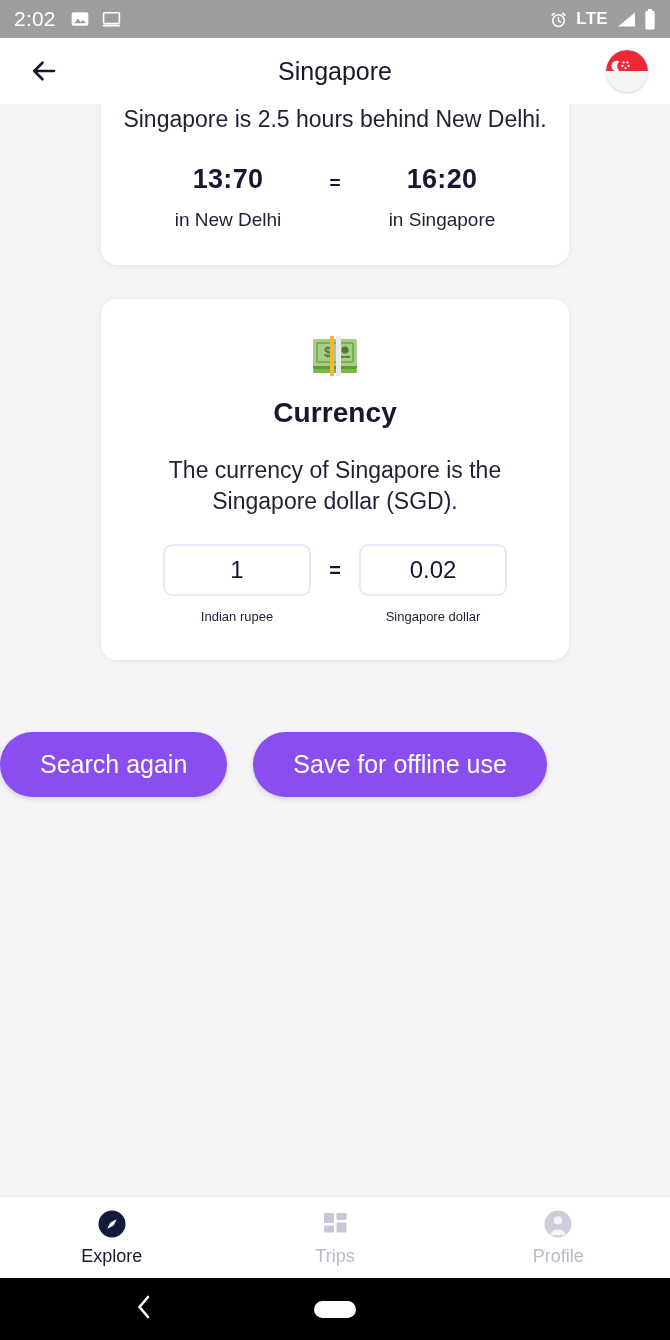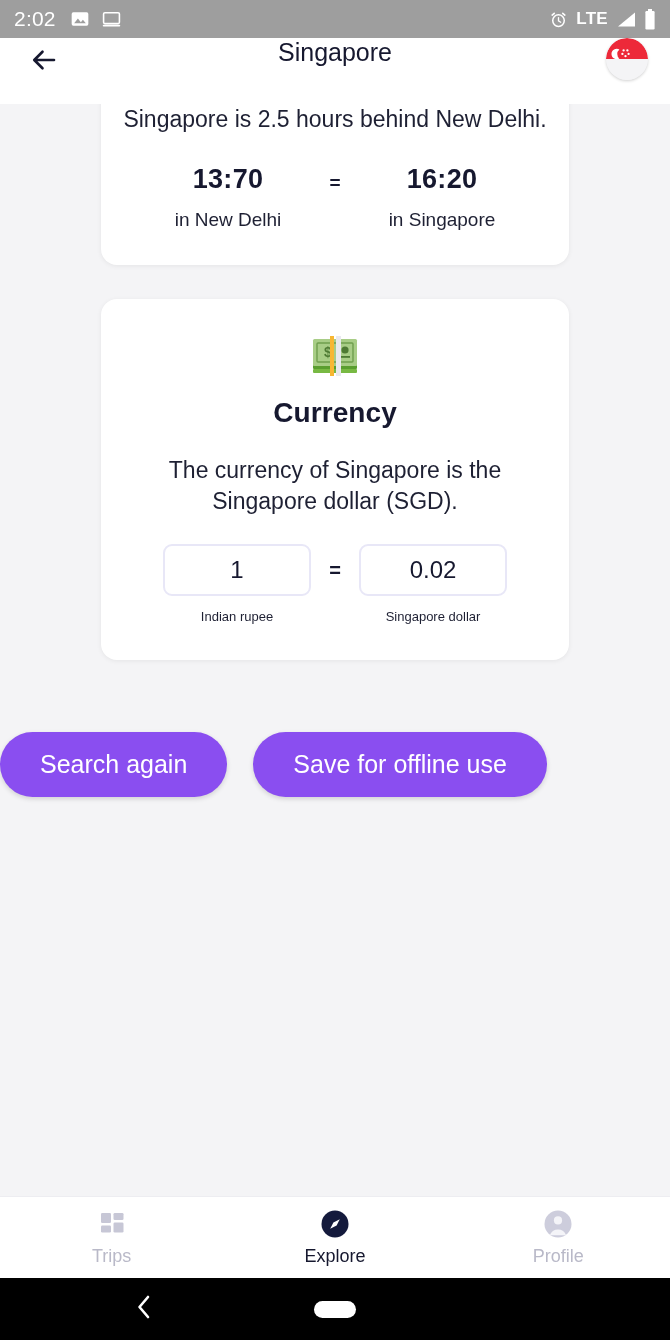--- a/index.html
+++ b/index.html
@@ -18,21 +18,21 @@
     color:#ffffff;
   }
   .status-clock { font-size:21px; letter-spacing:.2px; font-family:"Liberation Sans", sans-serif; }
   .status-left-icons { display:flex; align-items:center; gap:11px; margin-left:14px; }
   .status-right { margin-left:auto; display:flex; align-items:center; gap:8px; }
   .st-ico { display:block; }
 
   
   .app-bar {
     flex:0 0 66px; background:#ffffff; position:relative;
-    display:flex; padding:0 22px;
+    display:flex; align-items:center; padding:0 22px;
   }
   .back-arrow { width:44px; height:44px; display:flex; align-items:center; justify-content:center; cursor:pointer; }
   .app-title {
     position:absolute; left:0; right:0; text-align:center;
     font-size:25px; color:#16182f; font-weight:400; pointer-events:none;
   }
   .flag-badge {
     margin-left:auto; width:42px; height:42px; border-radius:50%;
     overflow:hidden; background:#f2f2f4; position:relative;
     box-shadow:0 1px 3px rgba(0,0,0,.18); cursor:pointer; flex:0 0 42px;
@@ -221,36 +221,36 @@
       </div>
     </div>
 
     <div class="actions">
       <button class="pill-btn">Search again</button>
       <button class="pill-btn">Save for offline use</button>
     </div>
   </div>
 
   <div class="bottom-nav">
+    <div class="nav-item active">
+      <svg width="30" height="30" viewBox="0 0 30 30">
+        <circle cx="15" cy="15" r="13.5" fill="#141a3c"></circle>
+        <path d="M19.8 10.2L16.6 16.6 10.2 19.8 13.4 13.4z" fill="#ffffff"></path>
+      </svg>
+      <span class="nav-label">Explore</span>
+    </div>
     <div class="nav-item">
       <svg width="30" height="30" viewBox="0 0 30 30">
         <rect x="4" y="4" width="10" height="10" rx="1.3" fill="#c7c7d6"></rect>
         <rect x="16.5" y="4" width="10" height="7" rx="1.3" fill="#c7c7d6"></rect>
         <rect x="4" y="16.5" width="10" height="7" rx="1.3" fill="#c7c7d6"></rect>
         <rect x="16.5" y="13.5" width="10" height="10" rx="1.3" fill="#c7c7d6"></rect>
       </svg>
       <span class="nav-label">Trips</span>
     </div>
-    <div class="nav-item active">
-      <svg width="30" height="30" viewBox="0 0 30 30">
-        <circle cx="15" cy="15" r="13.5" fill="#141a3c"></circle>
-        <path d="M19.8 10.2L16.6 16.6 10.2 19.8 13.4 13.4z" fill="#ffffff"></path>
-      </svg>
-      <span class="nav-label">Explore</span>
-    </div>
     <div class="nav-item">
       <svg width="30" height="30" viewBox="0 0 30 30">
         <circle cx="15" cy="15" r="13.5" fill="#cdcddc"></circle>
         <circle cx="15" cy="11.4" r="4.1" fill="#f4f4f8"></circle>
         <path d="M6.9 26.2a8.6 8.6 0 0116.2 0z" fill="#f4f4f8"></path>
       </svg>
       <span class="nav-label">Profile</span>
     </div>
   </div>
 

